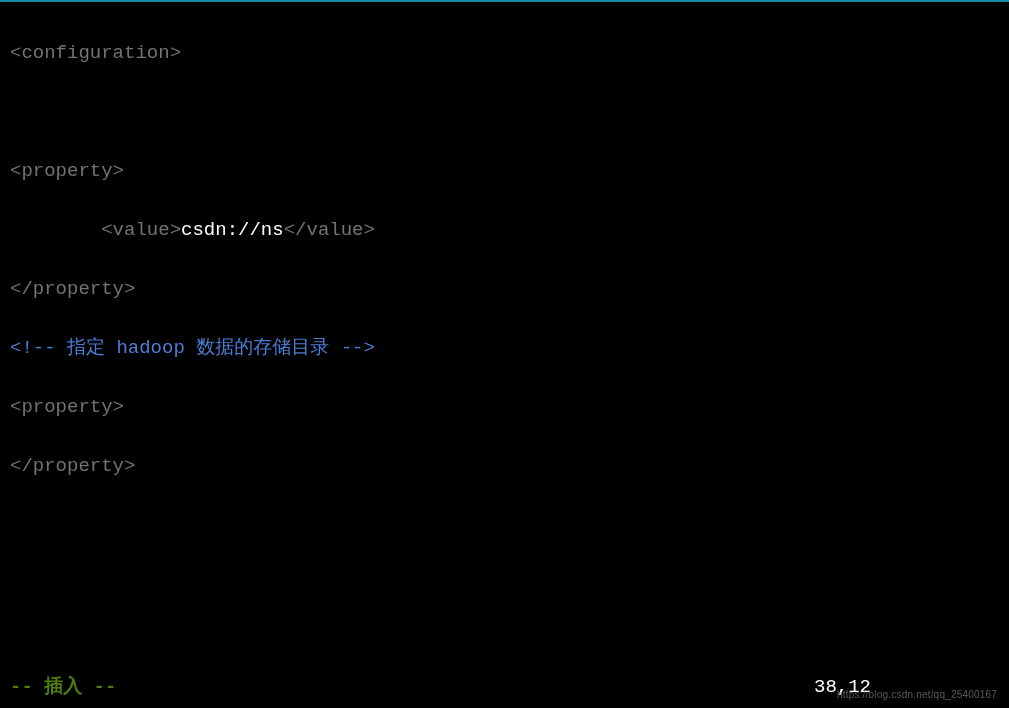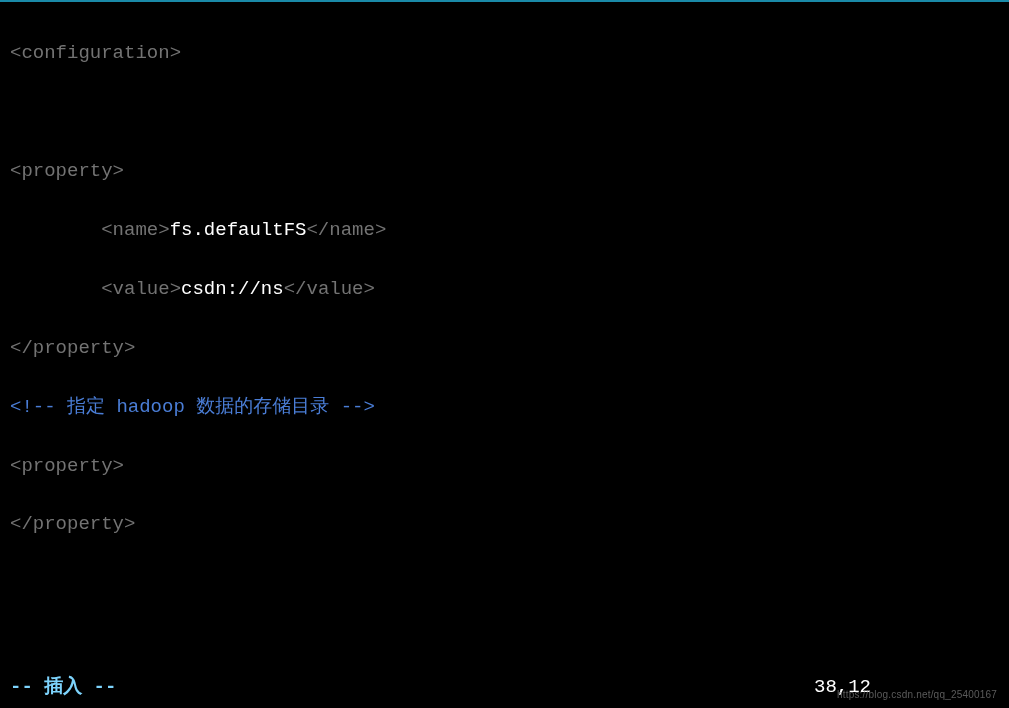--- a/index.html
+++ b/index.html
@@ -26,21 +26,21 @@
     white-space: pre;
   }
   .tag    { color: #737373; } 
   .comm   { color: #4a7dd6; } 
   .txt    { color: #ffffff; } 
   .blank  { height: 1.55em; }
   .status {
     position: absolute;
     bottom: 6px;
     left: 10px;
-    color: #7dd3fc;
+    color: #4d7c0f;
     font-weight: bold;
   }
   .linecol {
     position: absolute;
     bottom: 6px;
     right: 138px;
     color: #ffffff;
   }
   .watermark {
     position: absolute;
@@ -55,21 +55,20 @@
 </style>
 </head>
 <body>
 
 <div class="top-line"></div>
 
 <div class="editor">
 <div><span class="tag">&lt;configuration&gt;</span></div>
 <div class="blank"></div>
 <div><span class="tag">&lt;property&gt;</span></div>
-<div>        <span class="tag">&lt;name&gt;</span><span class="txt">fs.defaultFS</span><span class="tag">&lt;/name&gt;</span></div>
 <div>        <span class="tag">&lt;value&gt;</span><span class="txt">csdn://ns</span><span class="tag">&lt;/value&gt;</span></div>
 <div><span class="tag">&lt;/property&gt;</span></div>
 <div><span class="comm">&lt;!-- 指定 hadoop 数据的存储目录 --&gt;</span></div>
 <div><span class="tag">&lt;property&gt;</span></div>
 <div><span class="tag">&lt;/property&gt;</span></div>
 
 
 
 
 

